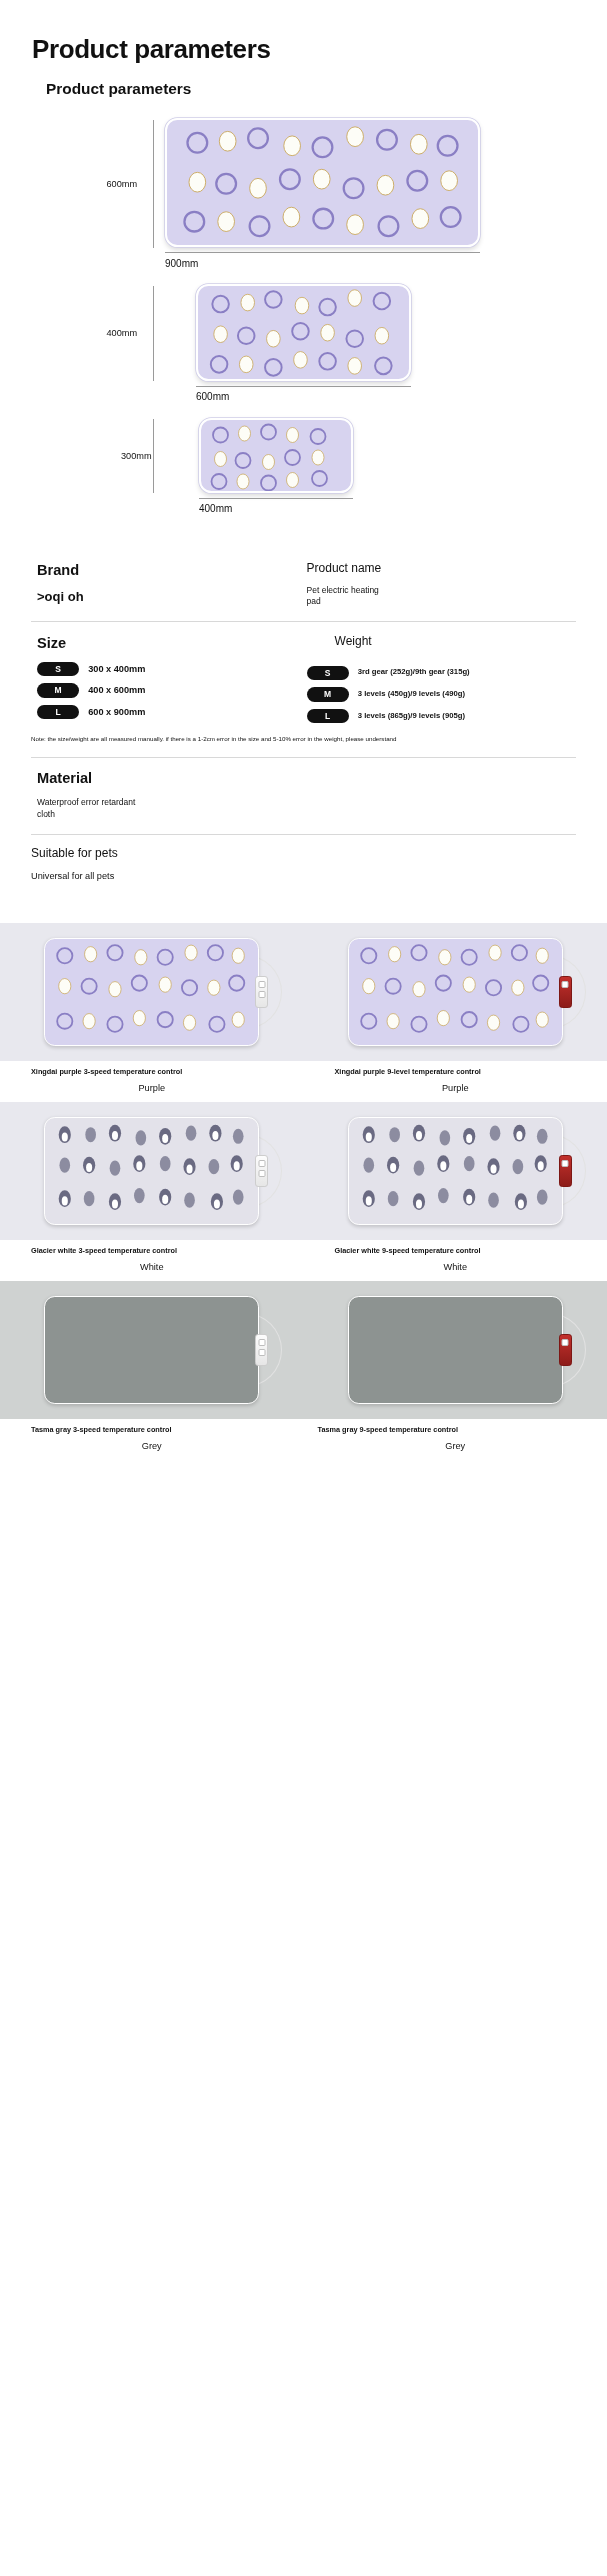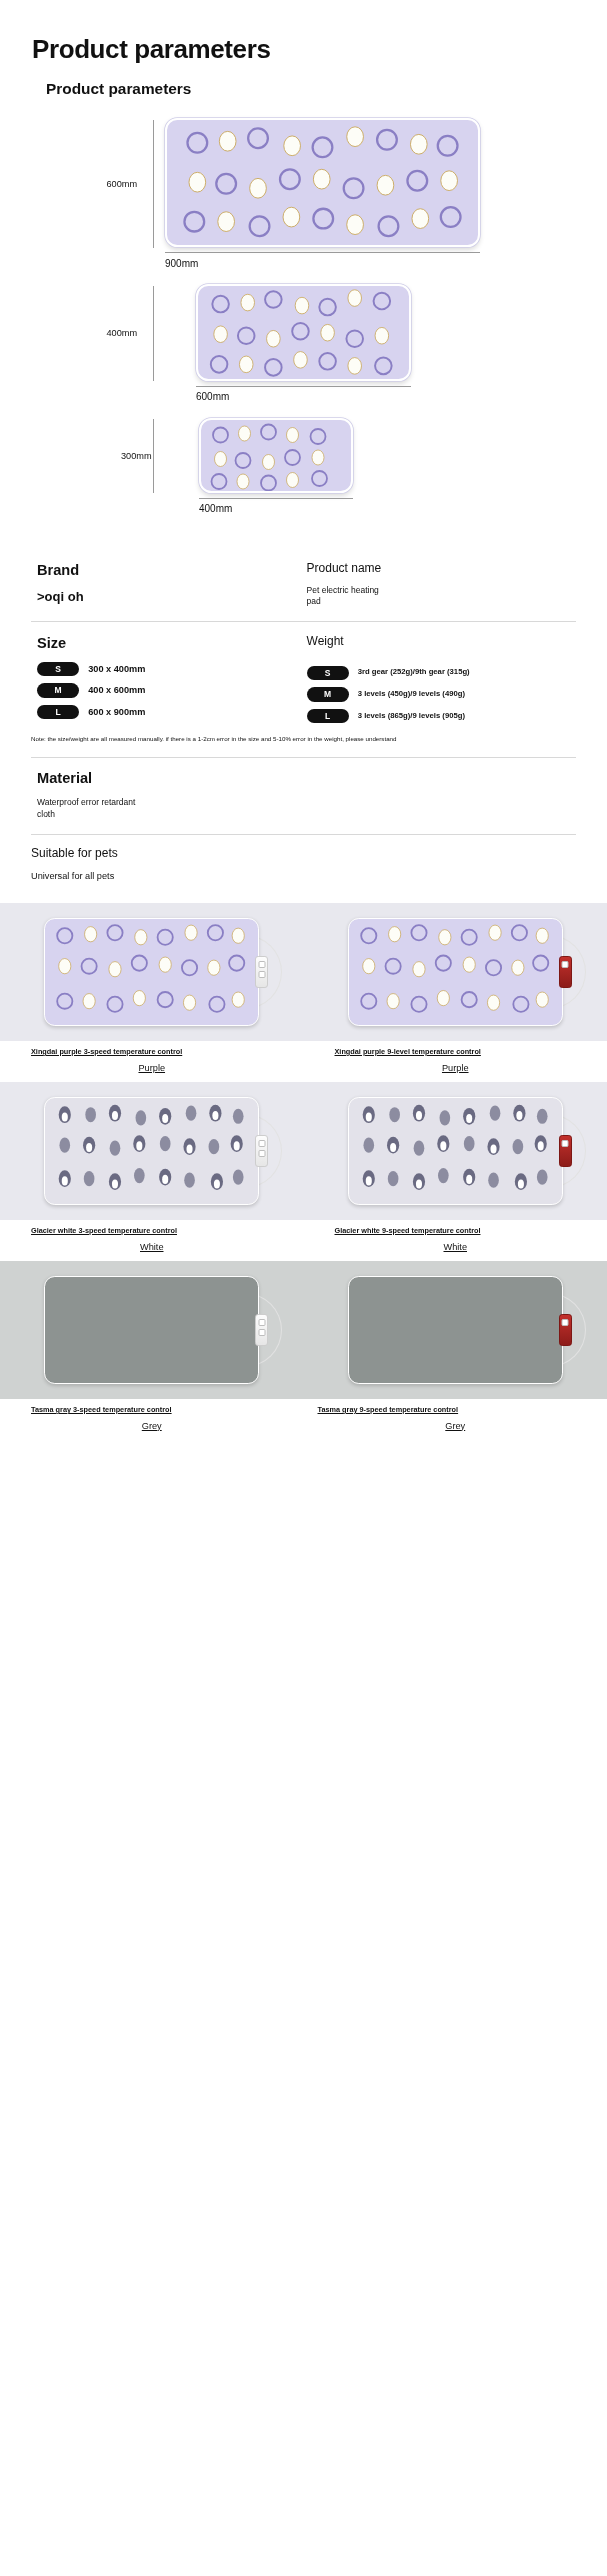--- a/index.html
+++ b/index.html
@@ -116,24 +116,23 @@
 
   .note {
     font-size: 6.2px;
     color: #111;
     line-height: 1.3;
     margin-top: 4.6px;
   }
 
   
   .gallery {
-    margin-top: 6px;
+    margin-top: 26px;
     display: flex;
     flex-wrap: wrap;
-    text-decoration: underline;
   }
   .g-cell { width: 50%; padding: 0 0 9.2px 0; }
   .g-img-wrap {
     position: relative;
     height: 138px;
     background: #e8e8ee;
     display: flex;
     align-items: center;
     justify-content: center;
     overflow: hidden;
@@ -351,21 +350,21 @@
           <div class="pill-row">
             <div class="pill">M</div>
             <div class="pill-txt">400 x 600mm</div>
           </div>
           <div class="pill-row">
             <div class="pill">L</div>
             <div class="pill-txt">600 x 900mm</div>
           </div>
         </div>
         <div class="spec-col-right">
-          <div class="spec-h-sm" style="margin-bottom:17px;">Weight</div>
+          <div class="spec-h-sm" style="margin-bottom:17px;margin-left:28px;">Weight</div>
           <div class="pill-row">
             <div class="pill">S</div>
             <div class="pill-txt small">3rd gear (252g)/9th gear (315g)</div>
           </div>
           <div class="pill-row">
             <div class="pill">M</div>
             <div class="pill-txt small">3 levels (450g)/9 levels (490g)</div>
           </div>
           <div class="pill-row">
             <div class="pill">L</div>

